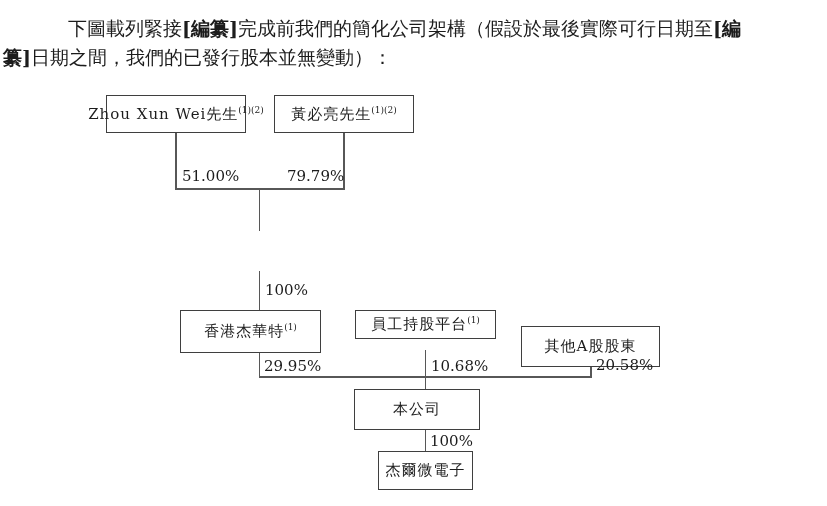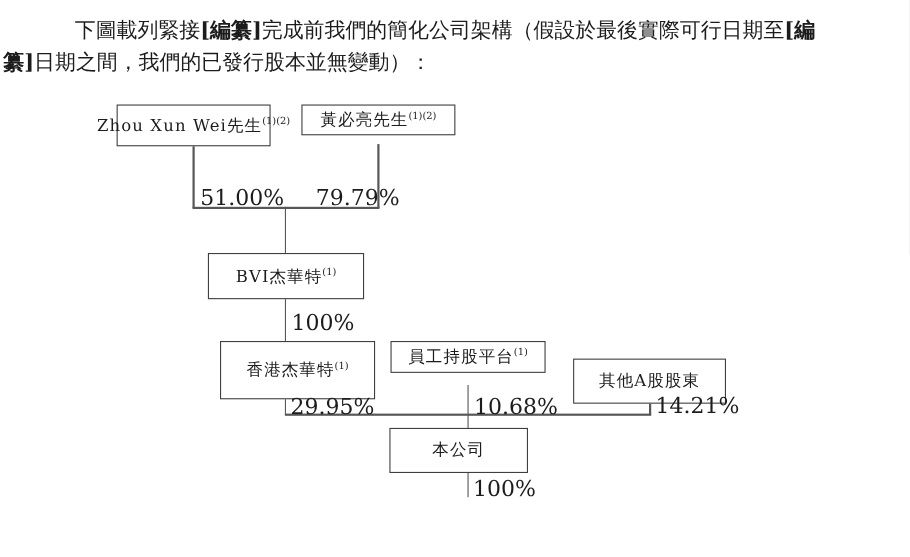--- a/index.html
+++ b/index.html
@@ -39,21 +39,21 @@
     letter-spacing:1px;
     color:var(--text);
     white-space:nowrap;
   }
   .node sup{font-size:9px;letter-spacing:0;line-height:0;}
   .vline,.hline{position:absolute;background:var(--line);}
   .vline{width:1.5px;}
   .hline{height:1.5px;}
   .pct{
     position:absolute;
-    font-size:20px;
+    font-size:15px;
     color:var(--text);
     white-space:nowrap;
   }
 </style>
 </head>
 <body>
 
 <div class="page">
 
   <p class="intro line1"><span>下圖載列緊接</span><span class="rd">[編纂]</span><span>完成前我們的簡化公司架構（假設於最後實際可行日期至</span><span class="rd">[編</span></p>
@@ -68,41 +68,41 @@
     <div class="vline" style="left:258.5px;top:271px;height:40px"></div>
     <div class="vline" style="left:258.5px;top:350px;height:27px"></div>
     <div class="vline" style="left:424.5px;top:350px;height:40px"></div>
     <div class="vline" style="left:590px;top:350px;height:27px"></div>
     <div class="hline" style="left:258.5px;top:376px;width:333px"></div>
     <div class="vline" style="left:424.5px;top:429px;height:23px"></div>
 
     <div class="node" style="left:106px;top:95px;width:140px;height:38px">
       <span><span>Zhou Xun Wei先生</span><sup>(1)(2)</sup></span>
     </div>
-    <div class="node" style="left:274px;top:95px;width:140px;height:28px">
+    <div class="node" style="left:274px;top:95px;width:140px;height:38px">
       <span><span>黃必亮先生</span><sup>(1)(2)</sup></span>
     </div>
-    <div class="node" style="left:189px;top:230px;width:142px;height:42px">
-      <span><span>BVI杰華特</span><sup>(1)</sup></span>
-    </div>
-    <div class="node" style="left:200px;top:310px;width:141px;height:53px">
+    <div class="node" style="left:180px;top:310px;width:141px;height:43px">
       <span><span>香港杰華特</span><sup>(1)</sup></span>
     </div>
     <div class="node" style="left:355px;top:310px;width:141px;height:29px">
       <span><span>員工持股平台</span><sup>(1)</sup></span>
     </div>
     <div class="node" style="left:521px;top:326px;width:139px;height:41px">
       <span><span>其他A股股東</span><sup></sup></span>
     </div>
     <div class="node" style="left:354px;top:389px;width:126px;height:41px">
       <span><span>本公司</span><sup></sup></span>
     </div>
+    <div class="node" style="left:378px;top:451px;width:95px;height:39px">
+      <span><span>杰爾微電子</span><sup></sup></span>
+    </div>
 
     <span class="pct" style="left:182px;top:167px">51.00%</span>
     <span class="pct" style="left:287px;top:167px">79.79%</span>
     <span class="pct" style="left:265px;top:281px">100%</span>
     <span class="pct" style="left:264px;top:357px">29.95%</span>
     <span class="pct" style="left:431px;top:357px">10.68%</span>
-    <span class="pct" style="left:596px;top:356px">14.21%</span>
+    <span class="pct" style="left:596px;top:356px">20.58%</span>
     <span class="pct" style="left:430px;top:432px">100%</span>
 
   </div>
 </div>
 
 </body></html>

